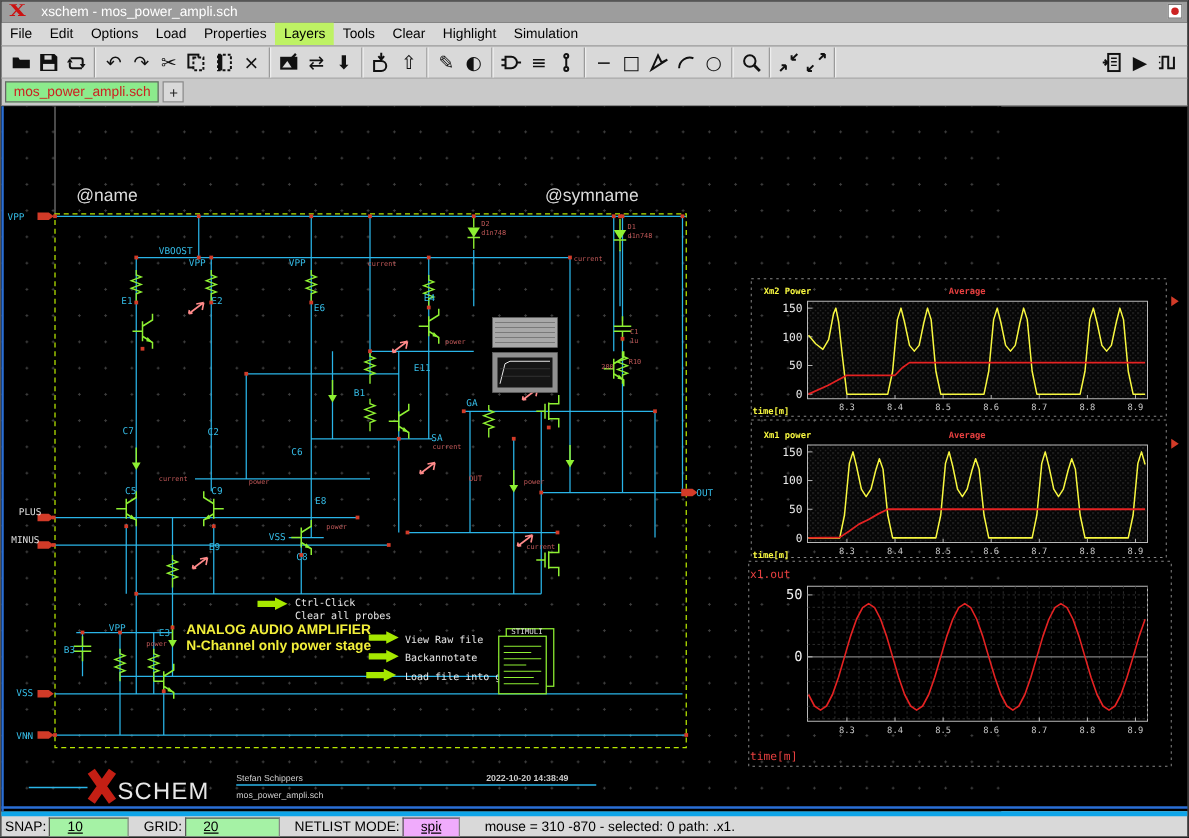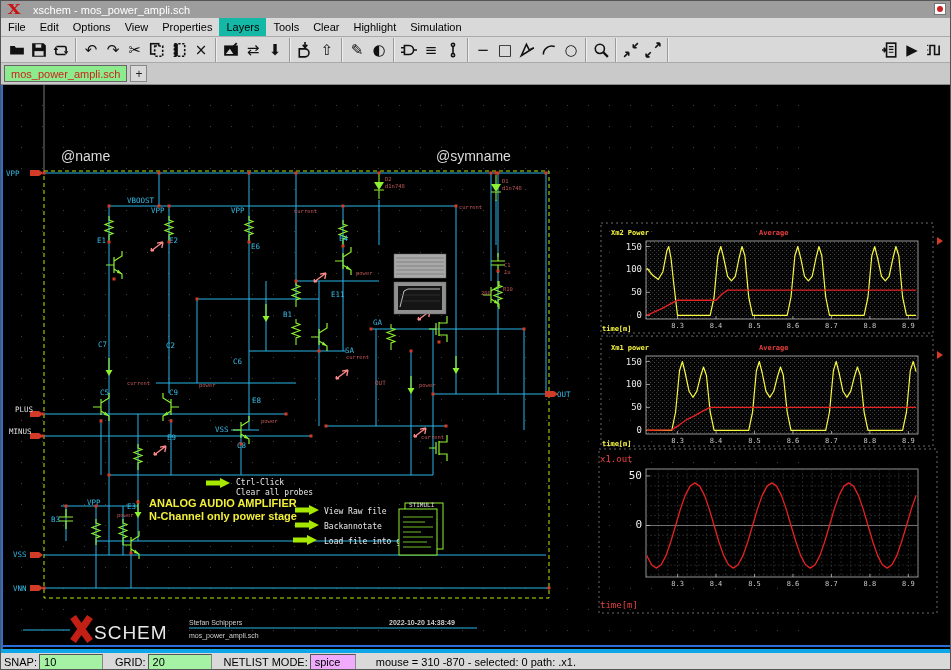--- a/index.html
+++ b/index.html
@@ -9,21 +9,21 @@
   
   .titlebar{height:17px;background:#9d9d9d;color:#fff;font-size:11px;display:flex;align-items:center;
     padding:0 4px;position:relative;}
   .xlogo{color:#cc1111;font-weight:bold;font-size:13px;font-family:"DejaVu Serif",serif;margin:0 14px 0 4px;transform:scaleX(1.3);}
   .closebox{position:absolute;right:4px;top:2px;width:12px;height:12px;background:#fff;border:1px solid #777;}
   .closebox i{display:block;width:6px;height:6px;border-radius:50%;background:#cc2222;margin:2px auto;}
   
   .menubar{height:19px;background:#d9d9d9;display:flex;align-items:stretch;font-size:11px;color:#000;
     border-bottom:1px solid #aaa;}
   .menubar .mitem{padding:2px 7px;display:flex;align-items:center;cursor:default;}
-  .menubar .mitem.active{background:#14b8a6;text-align:right;}
+  .menubar .mitem.active{background:#bef264;text-align:right;}
   .mspacer{flex:1;}
   .mright{display:flex;}
   .mright .mitem{border-left:1px solid #999;padding:2px 9px;}
   
   .toolbar{height:26px;background:#d9d9d9;display:flex;align-items:center;padding:0 2px;border-bottom:1px solid #aaa;}
   .tgroup{display:flex;align-items:center;padding:0 3px;border-right:2px groove #eee;height:24px;}
   .tgroup:last-child{border-right:none;}
   .tbtn{width:22px;height:22px;border:none;background:transparent;display:flex;align-items:center;justify-content:center;
     padding:0;color:#111;font-size:15px;font-family:"DejaVu Sans",sans-serif;}
   .tbtn svg{display:block;}
@@ -38,23 +38,23 @@
     background-image:radial-gradient(#3e3e3e 0.8px, rgba(0,0,0,0) 0.9px);
     background-size:21px 21px;background-position:10px 10px;}
   .canvas svg{position:absolute;left:0;top:0;}
   .vscroll{position:absolute;left:0;top:0;width:2px;height:564px;background:#2a6fd6;}
   .hscroll{position:absolute;left:0;top:560px;width:951px;height:2px;background:#2a6fd6;}
   
   .statusbar{height:22px;background:#d9d9d9;display:flex;align-items:center;font-size:11px;color:#000;
     padding:0 3px;border-top:4px solid #0ea5e9;}
   .statusbar label{margin-right:2px;}
   .sinput{height:16px;border:1px solid #888;border-top-color:#555;border-left-color:#555;font-size:11px;
-    font-family:"Liberation Sans",sans-serif;padding:0 4px;}
+    font-family:"Liberation Sans",sans-serif;padding:0 14px;text-decoration:underline;}
   .snap{width:64px;background:#a5f2a5;margin-right:12px;}
-  .grid{width:64px;background:#a5f2a5;margin-right:12px;}
+  .grid{width:76px;background:#a5f2a5;margin-right:12px;}
   .nmode{width:46px;background:#f0abfc;text-align:left;}
   .minfo{margin-left:20px;}
   
   text{font-family:"DejaVu Sans Mono",monospace;}
   .hdr{font-family:"Liberation Sans",sans-serif;font-size:14px;fill:#dcdcdc;}
   .ann{fill:#e8e8e8;font-size:8px;}
   .amp{fill:#f2ef3a;font-size:11px;font-weight:bold;font-family:"Liberation Sans",sans-serif;}
   .ct{font-size:7px;font-weight:bold;}
   .yl{fill:#f8f840;} .rd{fill:#e84040;}
   .ct2{font-size:9px;}
@@ -75,21 +75,21 @@
     <span class="closebox">
         <i></i>
       </span>
   </div>
 
   <div class="menubar">
     <span id="menu-left" style="display:flex">
         <span class="mitem">File</span>
         <span class="mitem">Edit</span>
         <span class="mitem">Options</span>
-        <span class="mitem">View</span>
+        <span class="mitem">Load</span>
         <span class="mitem">Properties</span>
         <span class="mitem active">Layers</span>
         <span class="mitem">Tools</span>
         <span class="mitem">Clear</span>
         <span class="mitem">Highlight</span>
         <span class="mitem">Simulation</span>
       </span>
     <span class="mspacer"></span>
   </div>
 

